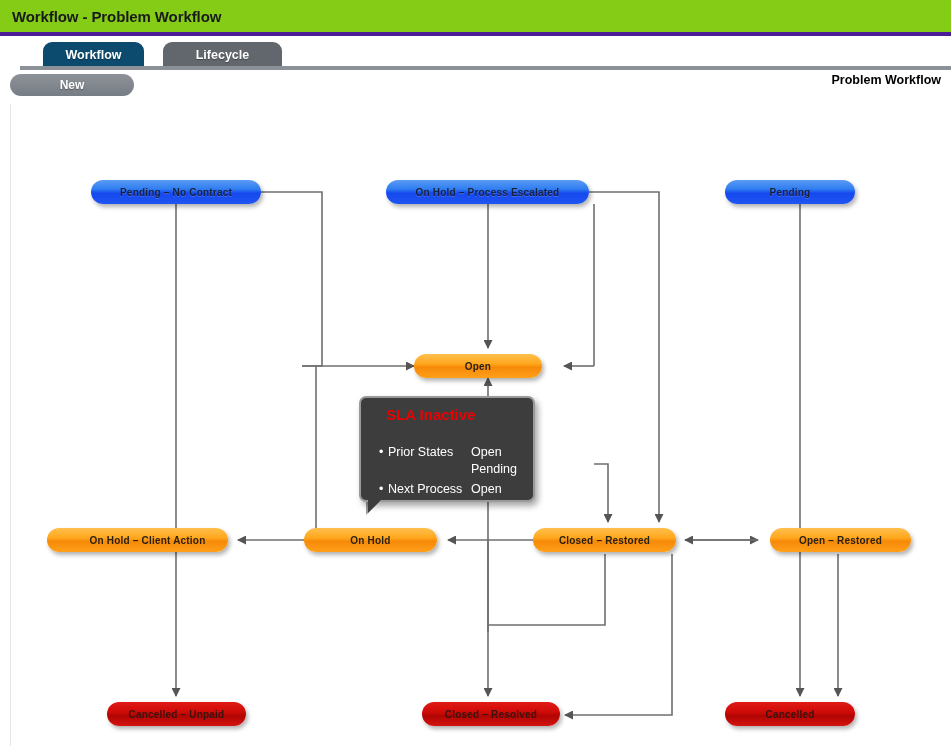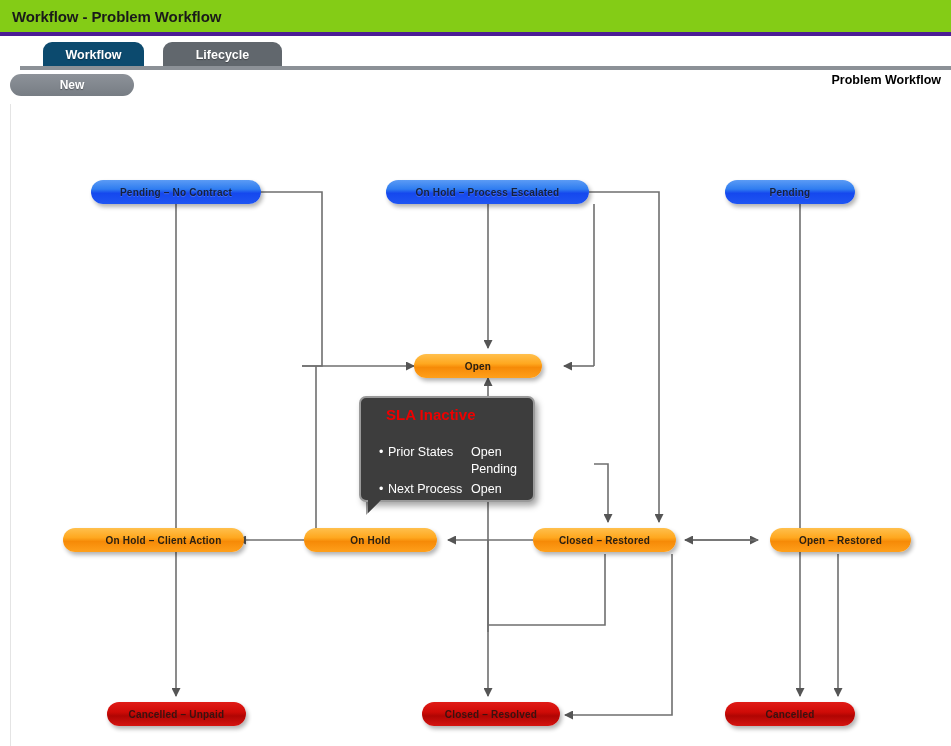--- a/index.html
+++ b/index.html
@@ -207,21 +207,21 @@
 
       </g>
     </svg>
 
     <div class="node blue" style="left:80px;top:76px;width:170px;">Pending – No Contract</div>
     <div class="node blue" style="left:375px;top:76px;width:203px;">On Hold – Process Escalated</div>
     <div class="node blue" style="left:714px;top:76px;width:130px;">Pending</div>
 
     <div class="node orange" style="left:403px;top:250px;width:128px;">Open</div>
 
-    <div class="node orange" style="left:52px;top:424px;width:181px;padding-left:20px;">On Hold – Client Action</div>
+    <div class="node orange" style="left:36px;top:424px;width:181px;padding-left:20px;">On Hold – Client Action</div>
     <div class="node orange" style="left:293px;top:424px;width:133px;">On Hold</div>
     <div class="node orange" style="left:522px;top:424px;width:143px;">Closed – Restored</div>
     <div class="node orange" style="left:747px;top:424px;width:141px;margin-left:12px;">Open – Restored</div>
 
     <div class="node red" style="left:96px;top:598px;width:139px;">Cancelled – Unpaid</div>
     <div class="node red" style="left:411px;top:598px;width:138px;">Closed – Resolved</div>
     <div class="node red" style="left:714px;top:598px;width:130px;">Cancelled</div>
 
     <div class="tt-tail-b" style="left:355px;top:392px;"></div>
     <div class="tooltip" style="left:348px;top:292px;width:176px;height:106px;">

